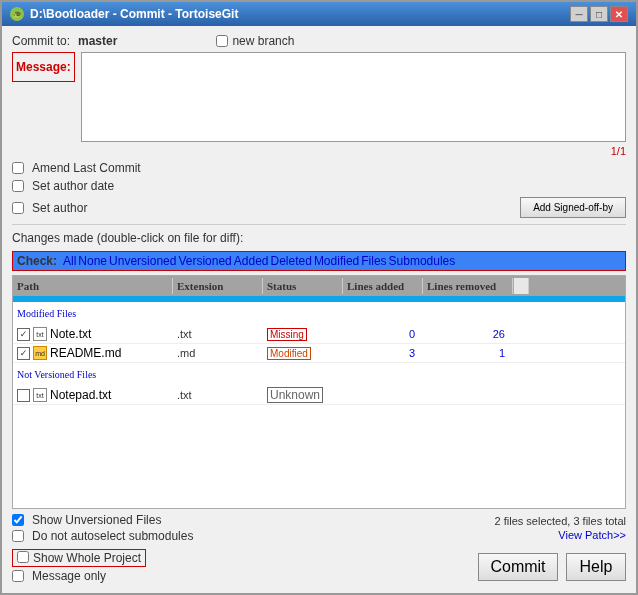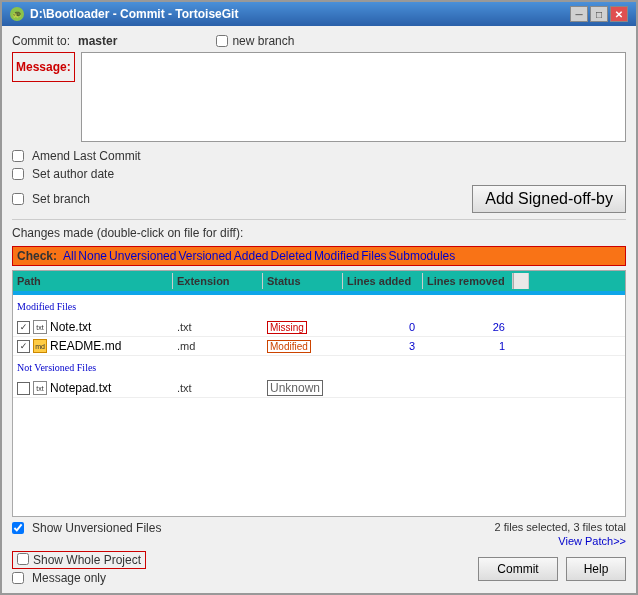--- a/index.html
+++ b/index.html
@@ -114,41 +114,42 @@
       font-size: 12px;
       color: #333;
       margin-bottom: 2px;
     }
     .check-bar {
       display: flex;
       align-items: center;
       gap: 2px;
       border: 1px solid #cc0000;
       padding: 2px 4px;
-      background: #f97316;
+      background: #3b82f6;
     }
     .check-label {
       font-weight: bold;
       color: #333;
       margin-right: 4px;
     }
     .file-table-container {
       border: 1px solid #aaa;
       background: white;
       flex: 1;
       overflow: hidden;
       display: flex;
       flex-direction: column;
     }
     .file-table-header {
       display: grid;
       grid-template-columns: 160px 90px 80px 80px 90px 20px;
-      background: #14b8a6;
-      border-bottom: 4px solid #0ea5e9;
+      background: #a3a3a3;
+      border-bottom: 6px solid #0ea5e9;
       padding: 2px 0;
+      font-family: Liberation Serif, serif;
     }
     .file-table-header-cell {
       padding: 2px 4px;
       font-weight: bold;
       font-size: 11px;
       color: #333;
       border-right: 1px solid #ccc;
     }
     .file-table-body {
       flex: 1;
@@ -219,42 +220,42 @@
       display: flex;
       justify-content: center;
       gap: 8px;
       padding: 6px 0 4px 0;
     }
     .btn {
       padding: 4px 4px;
       border: 1px solid #888;
       background: linear-gradient(to bottom, #f8f8f8, #ddd);
       cursor: pointer;
-      font-size: 12px;
+      font-size: 16px;
       min-width: 60px;
     }
     .btn-commit { border: 1px solid #888; min-width: 80px; }
     .bottom-row {
       display: flex;
       align-items: center;
       justify-content: space-between;
     }
     .show-whole-project {
       display: flex;
       align-items: flex-start;
       gap: 4px;
       border: 1px solid #cc0000;
       padding: 1px 4px;
     }
     .add-signedoff-btn {
       padding: 4px 12px;
       border: 1px solid #888;
       background: linear-gradient(to bottom, #f8f8f8, #ddd);
       cursor: pointer;
-      font-size: 16px;
+      font-size: 10px;
     }
     .separator {
       height: 1px;
       background: #ccc;
       margin: 2px 0;
     }
     .message-row {
       display: flex;
       align-items: flex-start;
       gap: 6px;
@@ -305,37 +306,38 @@
       <span style="margin-left:80px; display:flex; align-items:center; gap:4px;padding-left:11px;">
         <input type="checkbox" style="">
         <span class="label">new branch</span>
       </span>
     </div>
 
     <div class="message-row">
       <span class="message-label">Message:</span>
       <div class="message-col">
         <textarea class="message-textarea" style=""></textarea>
+        <div class="page-indicator">1/1</div>
       </div>
     </div>
 
     <div class="row">
       <input type="checkbox" style="">
       <span class="label">Amend Last Commit</span>
     </div>
     <div style="display:flex; align-items:center; justify-content:space-between;">
       <div class="row">
         <input type="checkbox" style="">
         <span class="label">Set author date</span>
       </div>
     </div>
     <div style="display:flex; align-items:center; justify-content:space-between;">
       <div class="row">
         <input type="checkbox" style="">
-        <span class="label">Set branch</span>
+        <span class="label">Set author</span>
       </div>
       <button class="add-signedoff-btn">Add Signed-off-by</button>
     </div>
 
     <div class="separator"></div>
 
     <div class="changes-header">Changes made (double-click on file for diff):</div>
 
     <div class="check-bar">
       <span class="check-label">Check:</span>
@@ -399,25 +401,29 @@
           </div>
           <div class="file-cell">.txt</div>
           <div class="file-cell"><span class="status-unknown">Unknown</span></div>
           <div class="file-cell"></div>
           <div class="file-cell"></div>
           <div class="file-cell"></div>
         </div>
       </div>
     </div>
 
-    <div style="display:flex; justify-content:space-between; align-items:flex-start;">
+    <div style="display:flex; justify-content:space-between; align-items:center;">
       <div style="display:flex; flex-direction:column; gap:2px;">
         <div class="row">
           <input type="checkbox" checked="" style="">
           <span class="label">Show Unversioned Files</span>
+        </div>
+        <div class="row">
+          <input type="checkbox" style="">
+          <span class="label">Do not autoselect submodules</span>
         </div>
       </div>
       <div style="display:flex; flex-direction:column; align-items:flex-end; gap:2px;">
         <div class="summary-row">2 files selected, 3 files total</div>
         <div class="view-patch">View Patch&gt;&gt;</div>
       </div>
     </div>
 
     <div class="bottom-row">
       <div style="display:flex; flex-direction:column; gap:2px;">

